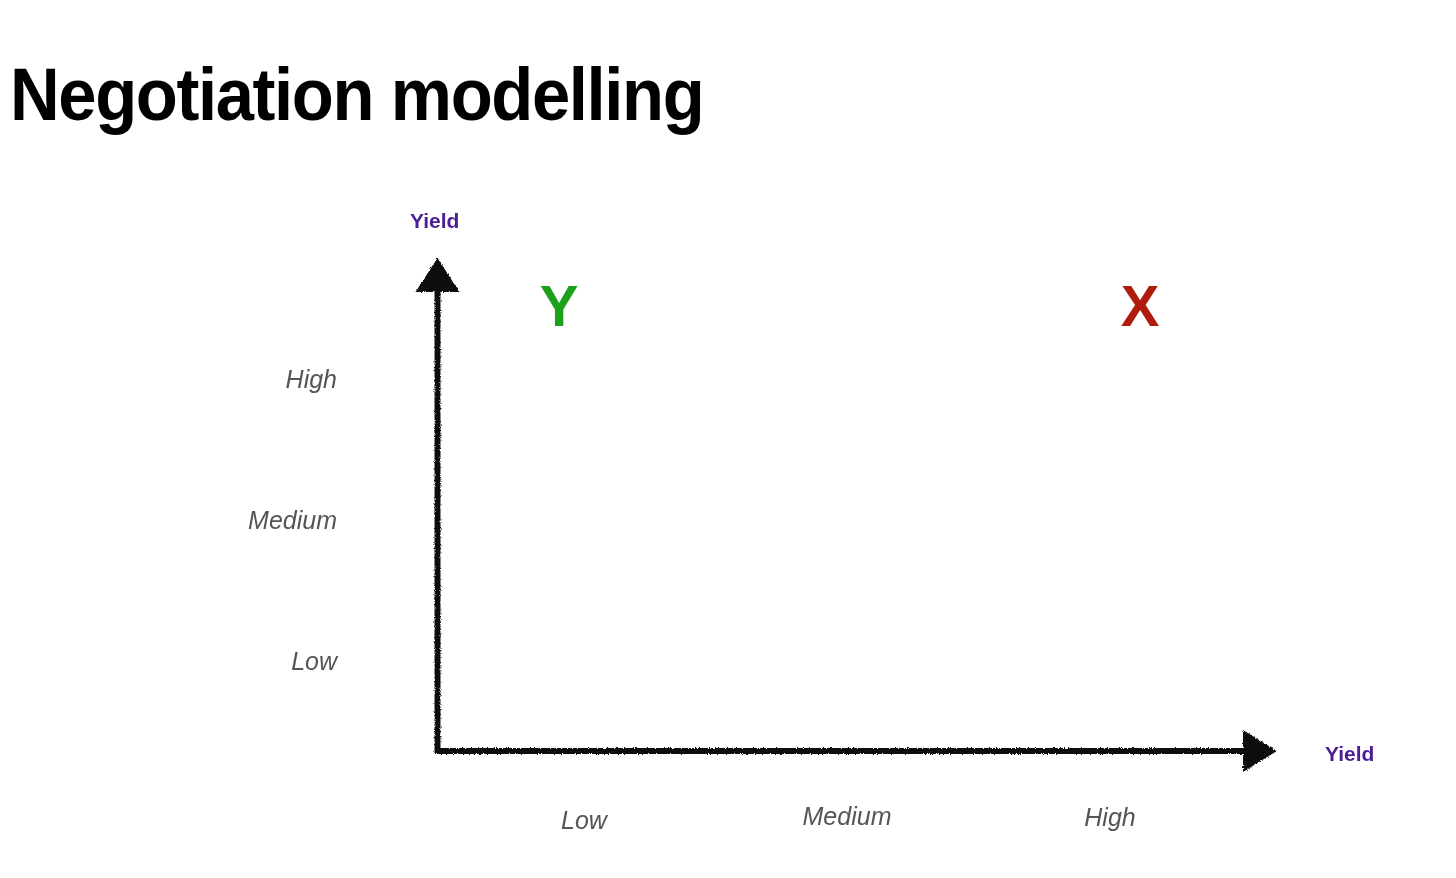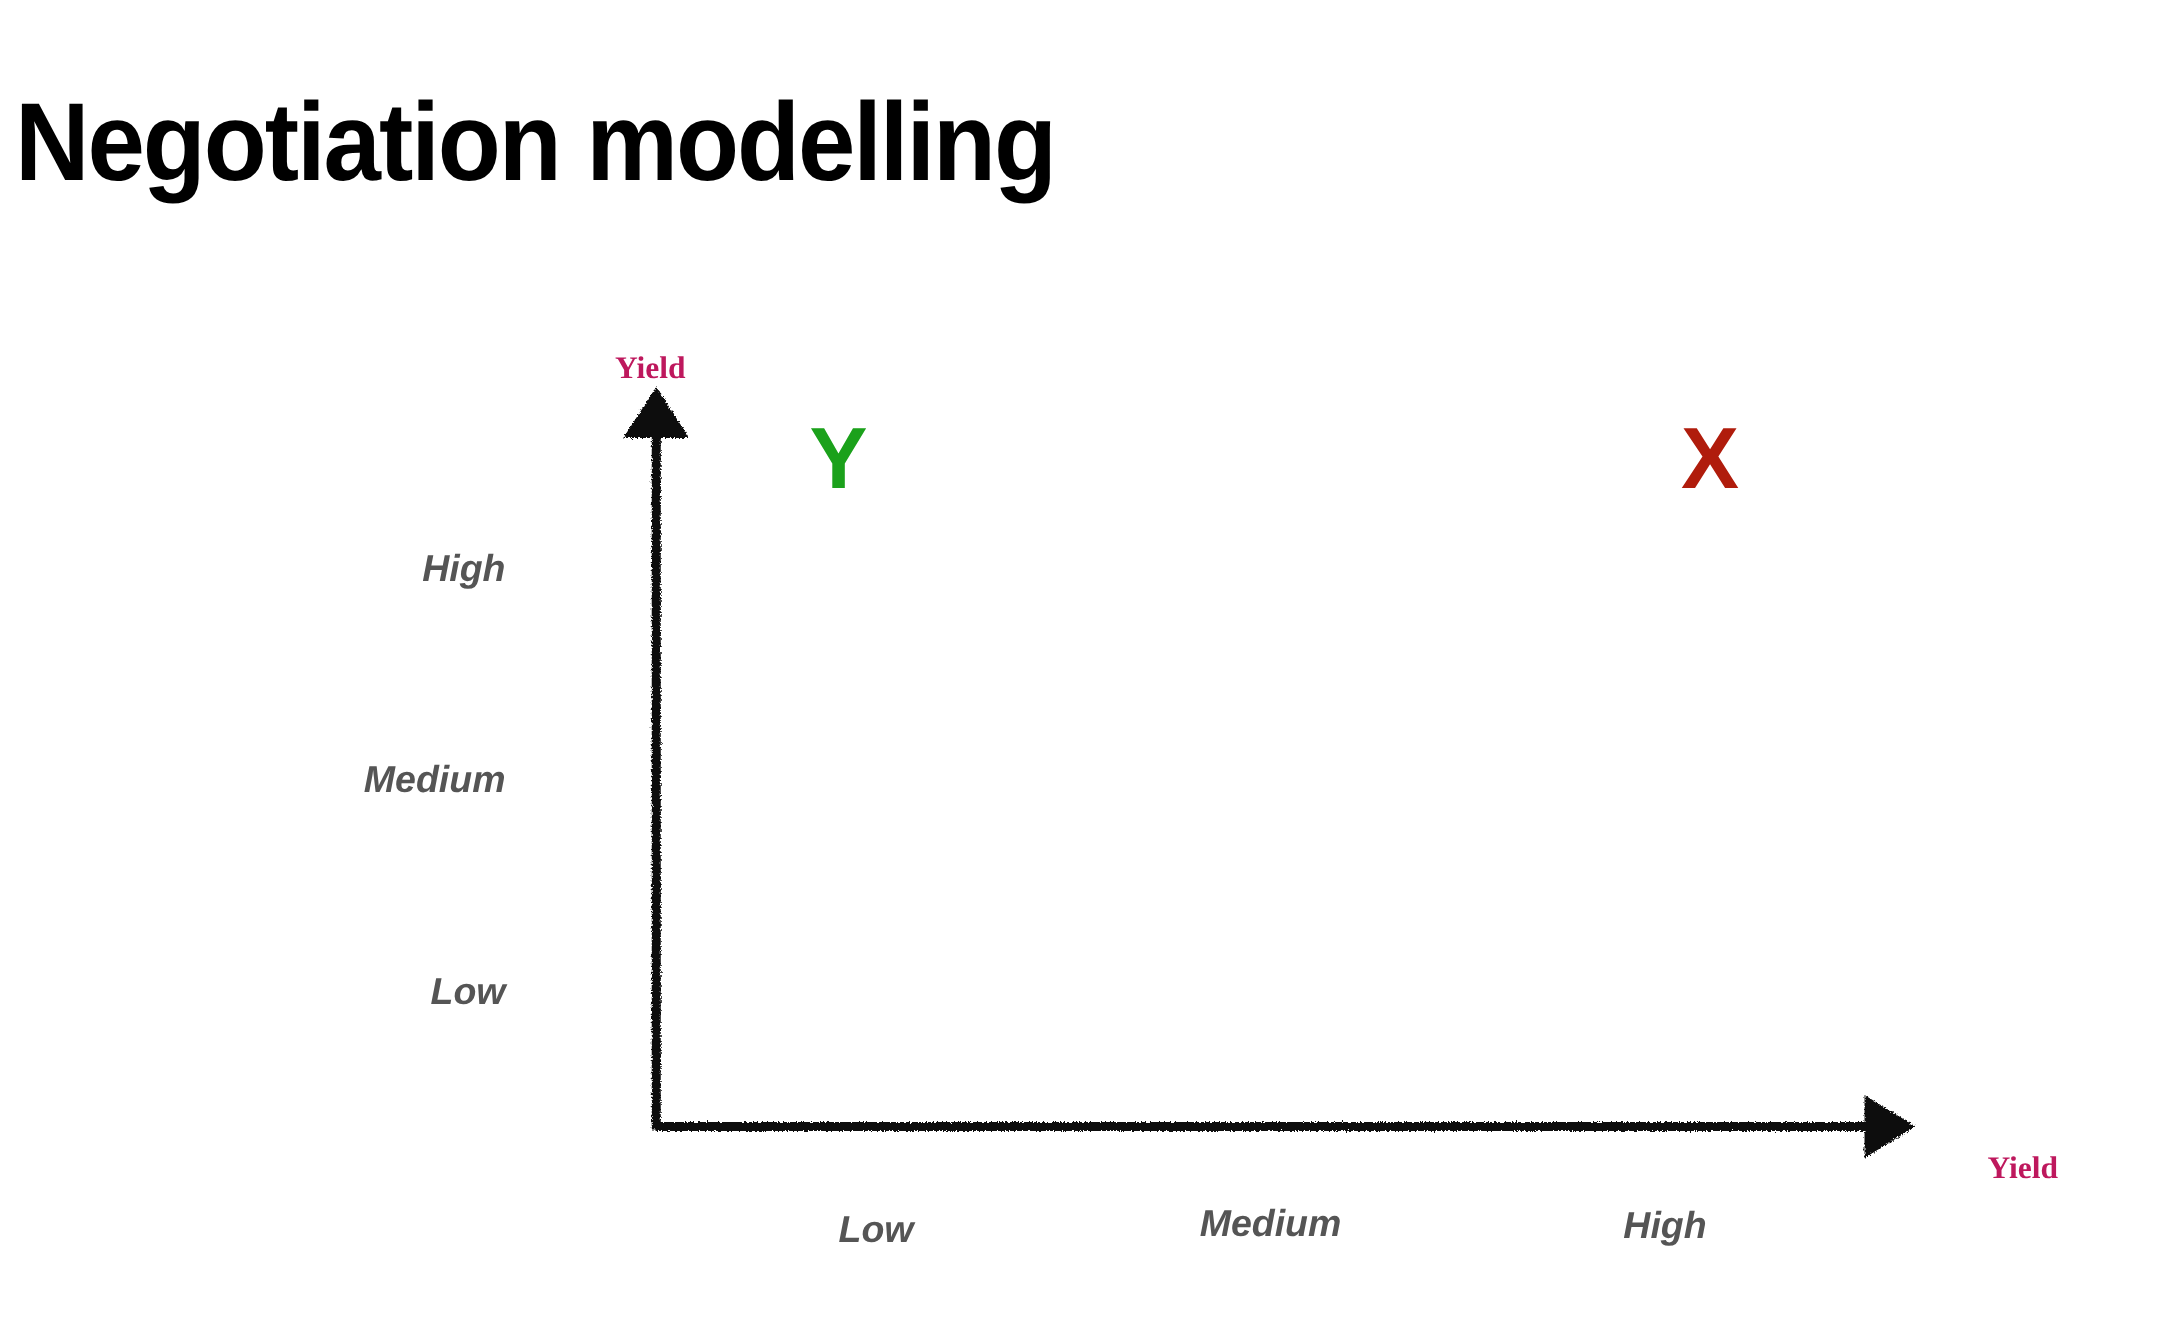--- a/index.html
+++ b/index.html
@@ -46,42 +46,41 @@
     left: 0;
     top: 0;
     width: 1456px;
     height: 878px;
     pointer-events: none;
   }
 
   
   .axis-title {
     position: absolute;
-    font-family: Liberation Serif, serif;
+    font-family: Liberation Sans, sans-serif;
     font-weight: bold;
     font-size: 21px;
-    color: #be185d;
+    color: #4c1d95;
     white-space: nowrap;
-    margin-top: 24px;
   }
   #yield-axis-title {
     left: 410px;
     top: 209px;
   }
   #effort-axis-title {
     left: 1325px;
     top: 742px;
   }
 
   
   .tick-label {
     position: absolute;
     font-family: "Liberation Sans", sans-serif;
     font-style: italic;
-    font-weight: bold;
+    font-weight: normal;
     font-size: 25px;
     color: #555555;
     white-space: nowrap;
   }
   .tick-label.y-tick {
     right: 1119px;          
     text-align: right;
   }
   #y-tick-high    { top: 365px; }
   #y-tick-medium  { top: 506px; }

